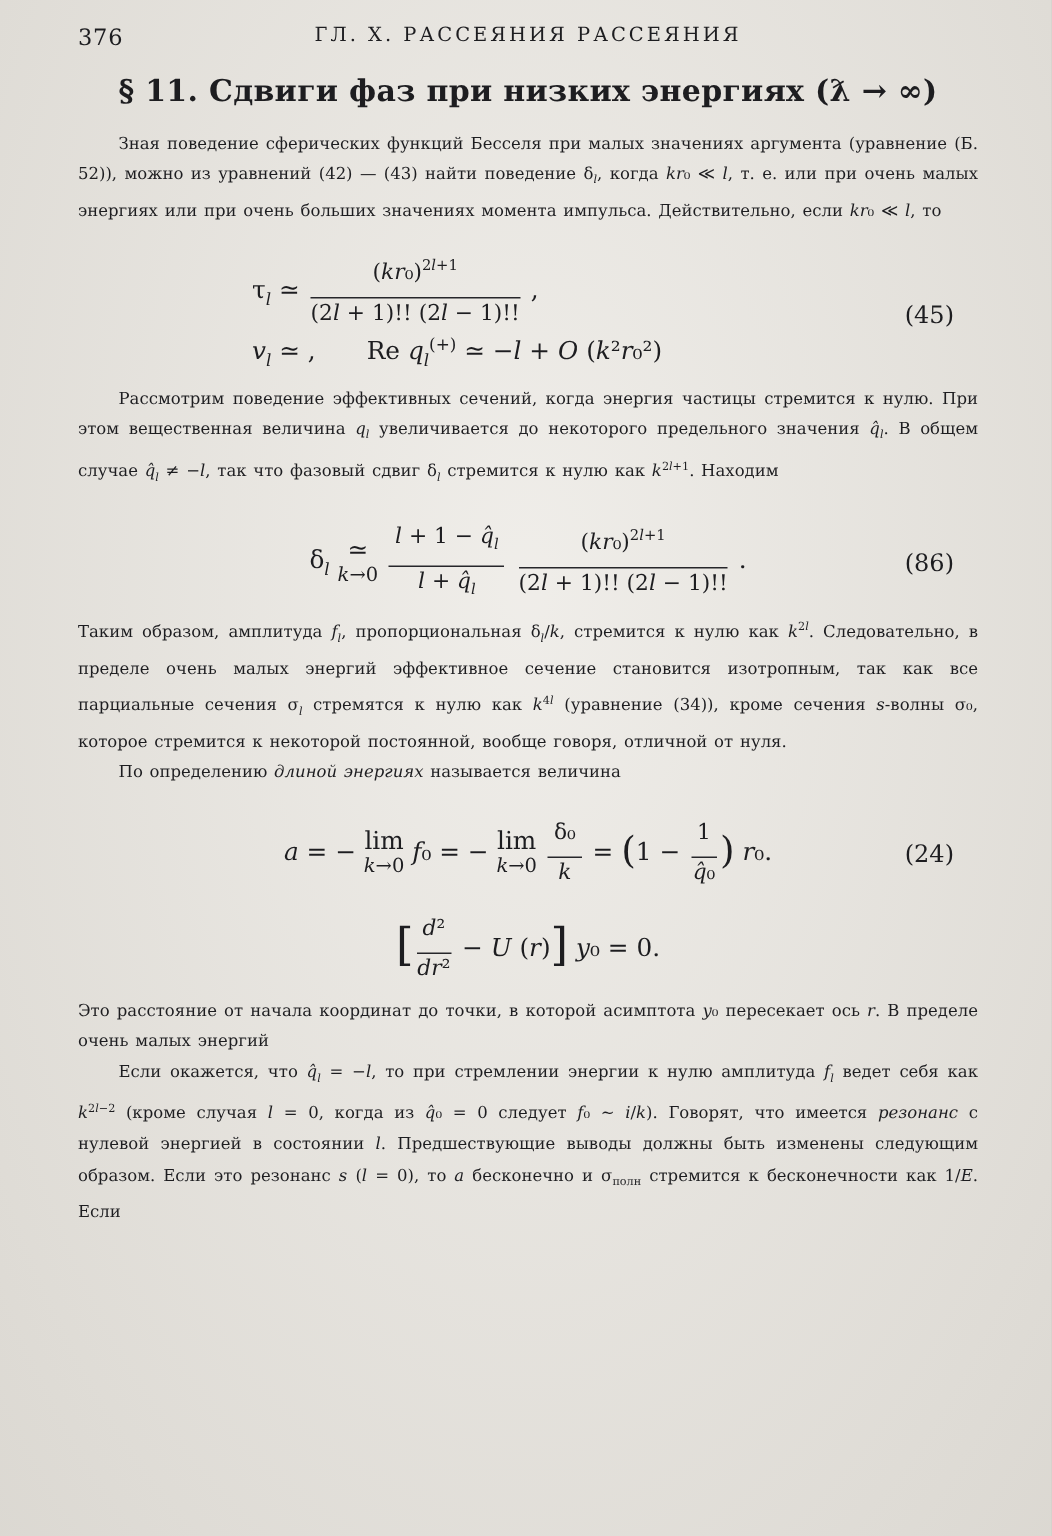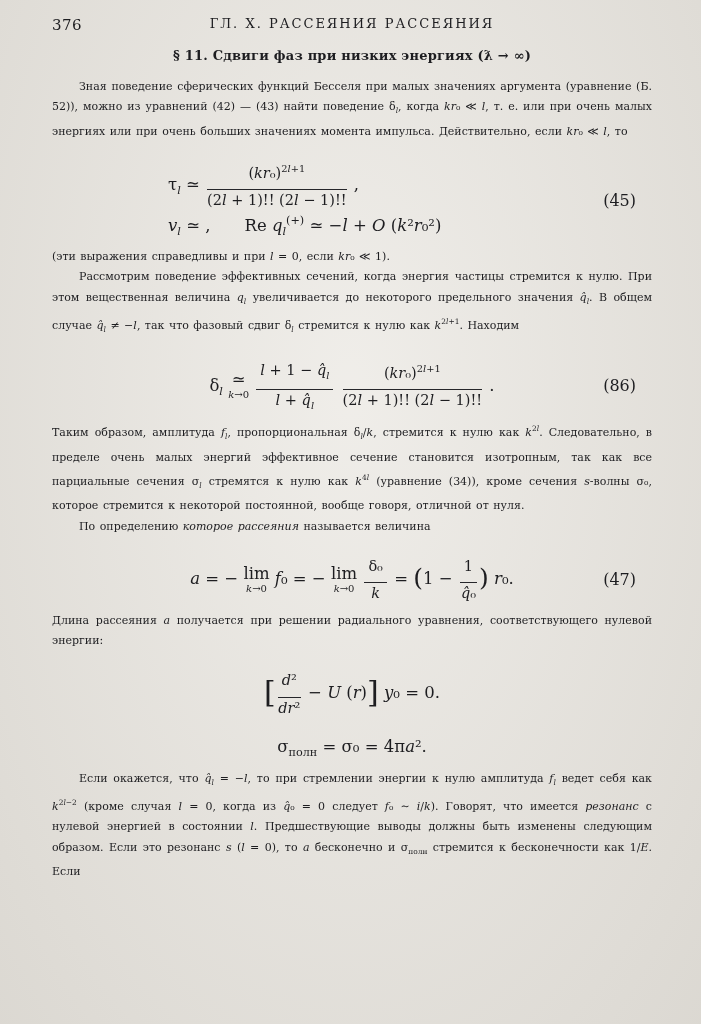--- a/index.html
+++ b/index.html
@@ -30,21 +30,21 @@
     font-size: 15px;
     letter-spacing: 0.5px;
   }
   .running-title {
     display: block;
     text-align: center;
     font-size: 13px;
     letter-spacing: 2px;
   }
   .section-title {
-    font-size: 13px;
+    font-size: 20px;
     font-weight: bold;
     text-align: center;
     margin: 8px 0 14px;
     letter-spacing: 0.2px;
   }
   .para {
     margin: 0;
     text-align: justify;
     font-size: 11px;
     line-height: 20.4px;
@@ -78,21 +78,21 @@
   }
   .frac .num { display: block; border-bottom: 1px solid #26262a; padding: 0 4px 8px; }
   .frac .den { display: block; padding-top: 2px; }
   .limop {
     display: inline-block;
     vertical-align: middle;
     text-align: center;
     line-height: 1;
   }
   .limop .limsym { display: block; font-size: 16.5px; }
-  .limop .limsub { display: block; font-size: 10px; margin-top: 1px; }
+  .limop .limsub { display: block; font-size: 13px; margin-top: 1px; }
   .bigb { font-size: 30px; vertical-align: middle; position: relative; top: -2px; }
   .bigp { font-size: 25px; vertical-align: middle; position: relative; top: -2px; }
   .hsp { display: inline-block; width: 34px; }
 </style>
 </head>
 <body>
 
 <div class="page">
 
   <div class="running-header">
@@ -105,44 +105,40 @@
   <p class="para indent">Зная поведение сферических функций Бесселя при малых значениях аргумента (уравнение (Б. 52)), можно из уравнений (42) — (43) найти поведение δ<sub><i>l</i></sub>, когда <i>kr</i>₀ ≪ <i>l</i>, т. е. или при очень малых энергиях или при очень больших значениях момента импульса. Действительно, если <i>kr</i>₀ ≪ <i>l</i>, то</p>
 
   <div class="equation">
     <div class="eq-lines">
       <div class="eq-line">τ<sub><i>l</i></sub> ≃ <span class="frac"><span class="num">(<i>kr</i>₀)<sup>2<i>l</i>+1</sup></span><span class="den">(2<i>l</i> + 1)!! (2<i>l</i> − 1)!!</span></span> ,</div>
       <div class="eq-line"><i>v</i><sub><i>l</i></sub> ≃  ,<span class="hsp"></span>Re <i>q</i><sub><i>l</i></sub><sup>(+)</sup> ≃ −<i>l</i> + <i>O</i> (<i>k</i>²<i>r</i>₀²)</div>
     </div>
     <span class="eq-number">(45)</span>
   </div>
 
-  <p class="para">(эти выражения справедливы и при <i>l</i> = 0, если <i>kr</i>₀ ≪ 1).</p>
 
   <p class="para indent">Рассмотрим поведение эффективных сечений, когда энергия частицы стремится к нулю. При этом вещественная величина <i>q</i><sub><i>l</i></sub> увеличивается до некоторого предельного значения <i>q̂</i><sub><i>l</i></sub>. В общем случае <i>q̂</i><sub><i>l</i></sub> ≠ −<i>l</i>, так что фазовый сдвиг δ<sub><i>l</i></sub> стремится к нулю как <i>k</i><sup>2<i>l</i>+1</sup>. Находим</p>
 
   <div class="equation">
     <div class="eq-center">δ<sub><i>l</i></sub> <span class="limop"><span class="limsym">≃</span><span class="limsub"><i>k</i>→0</span></span> <span class="frac"><span class="num"><i>l</i> + 1 − <i>q̂</i><sub><i>l</i></sub></span><span class="den"><i>l</i> + <i>q̂</i><sub><i>l</i></sub></span></span> <span class="frac"><span class="num">(<i>kr</i>₀)<sup>2<i>l</i>+1</sup></span><span class="den">(2<i>l</i> + 1)!! (2<i>l</i> − 1)!!</span></span> .</div>
     <span class="eq-number">(86)</span>
   </div>
 
   <p class="para">Таким образом, амплитуда <i>f</i><sub><i>l</i></sub>, пропорциональная δ<sub><i>l</i></sub>/<i>k</i>, стремится к нулю как <i>k</i><sup>2<i>l</i></sup>. Следовательно, в пределе очень малых энергий эффективное сечение становится изотропным, так как все парциальные сечения σ<sub><i>l</i></sub> стремятся к нулю как <i>k</i><sup>4<i>l</i></sup> (уравнение (34)), кроме сечения <i>s</i>-волны σ₀, которое стремится к некоторой постоянной, вообще говоря, отличной от нуля.</p>
 
-  <p class="para indent">По определению <i>которое рассеяния</i> называется величина</p>
+  <p class="para indent">По определению <i>длиной энергиях</i> называется величина</p>
 
   <div class="equation">
     <div class="eq-center"><i>a</i> = − <span class="limop"><span class="limsym">lim</span><span class="limsub"><i>k</i>→0</span></span> <i>f</i>₀ = − <span class="limop"><span class="limsym">lim</span><span class="limsub"><i>k</i>→0</span></span> <span class="frac"><span class="num">δ₀</span><span class="den"><i>k</i></span></span> = <span class="bigp">(</span>1 − <span class="frac"><span class="num">1</span><span class="den"><i>q̂</i>₀</span></span><span class="bigp">)</span> <i>r</i>₀.</div>
-    <span class="eq-number">(47)</span>
+    <span class="eq-number">(24)</span>
   </div>
 
-  <p class="para">Длина рассеяния <i>a</i> получается при решении радиального уравнения, соответствующего нулевой энергии:</p>
 
   <div class="equation">
     <div class="eq-center"><span class="bigb">[</span><span class="frac"><span class="num"><i>d</i>²</span><span class="den"><i>dr</i>²</span></span> − <i>U</i> (<i>r</i>)<span class="bigb">]</span> <i>y</i>₀ = 0.</div>
   </div>
 
+  <p class="para">Это расстояние от начала координат до точки, в которой асимптота <i>y</i>₀ пересекает ось <i>r</i>. В пределе очень малых энергий</p>
 
-  <div class="equation">
-    <div class="eq-center">σ<sub>полн</sub> = σ₀ = 4π<i>a</i>².</div>
-  </div>
 
   <p class="para indent">Если окажется, что <i>q̂</i><sub><i>l</i></sub> = −<i>l</i>, то при стремлении энергии к нулю амплитуда <i>f</i><sub><i>l</i></sub> ведет себя как <i>k</i><sup>2<i>l</i>−2</sup> (кроме случая <i>l</i> = 0, когда из <i>q̂</i>₀ = 0 следует <i>f</i>₀ ∼ <i>i</i>/<i>k</i>). Говорят, что имеется <i>резонанс</i> с нулевой энергией в состоянии <i>l</i>. Предшествующие выводы должны быть изменены следующим образом. Если это резонанс <i>s</i> (<i>l</i> = 0), то <i>a</i> бесконечно и σ<sub>полн</sub> стремится к бесконечности как 1/<i>E</i>. Если</p>
 
 </div>
 
 </body></html>

